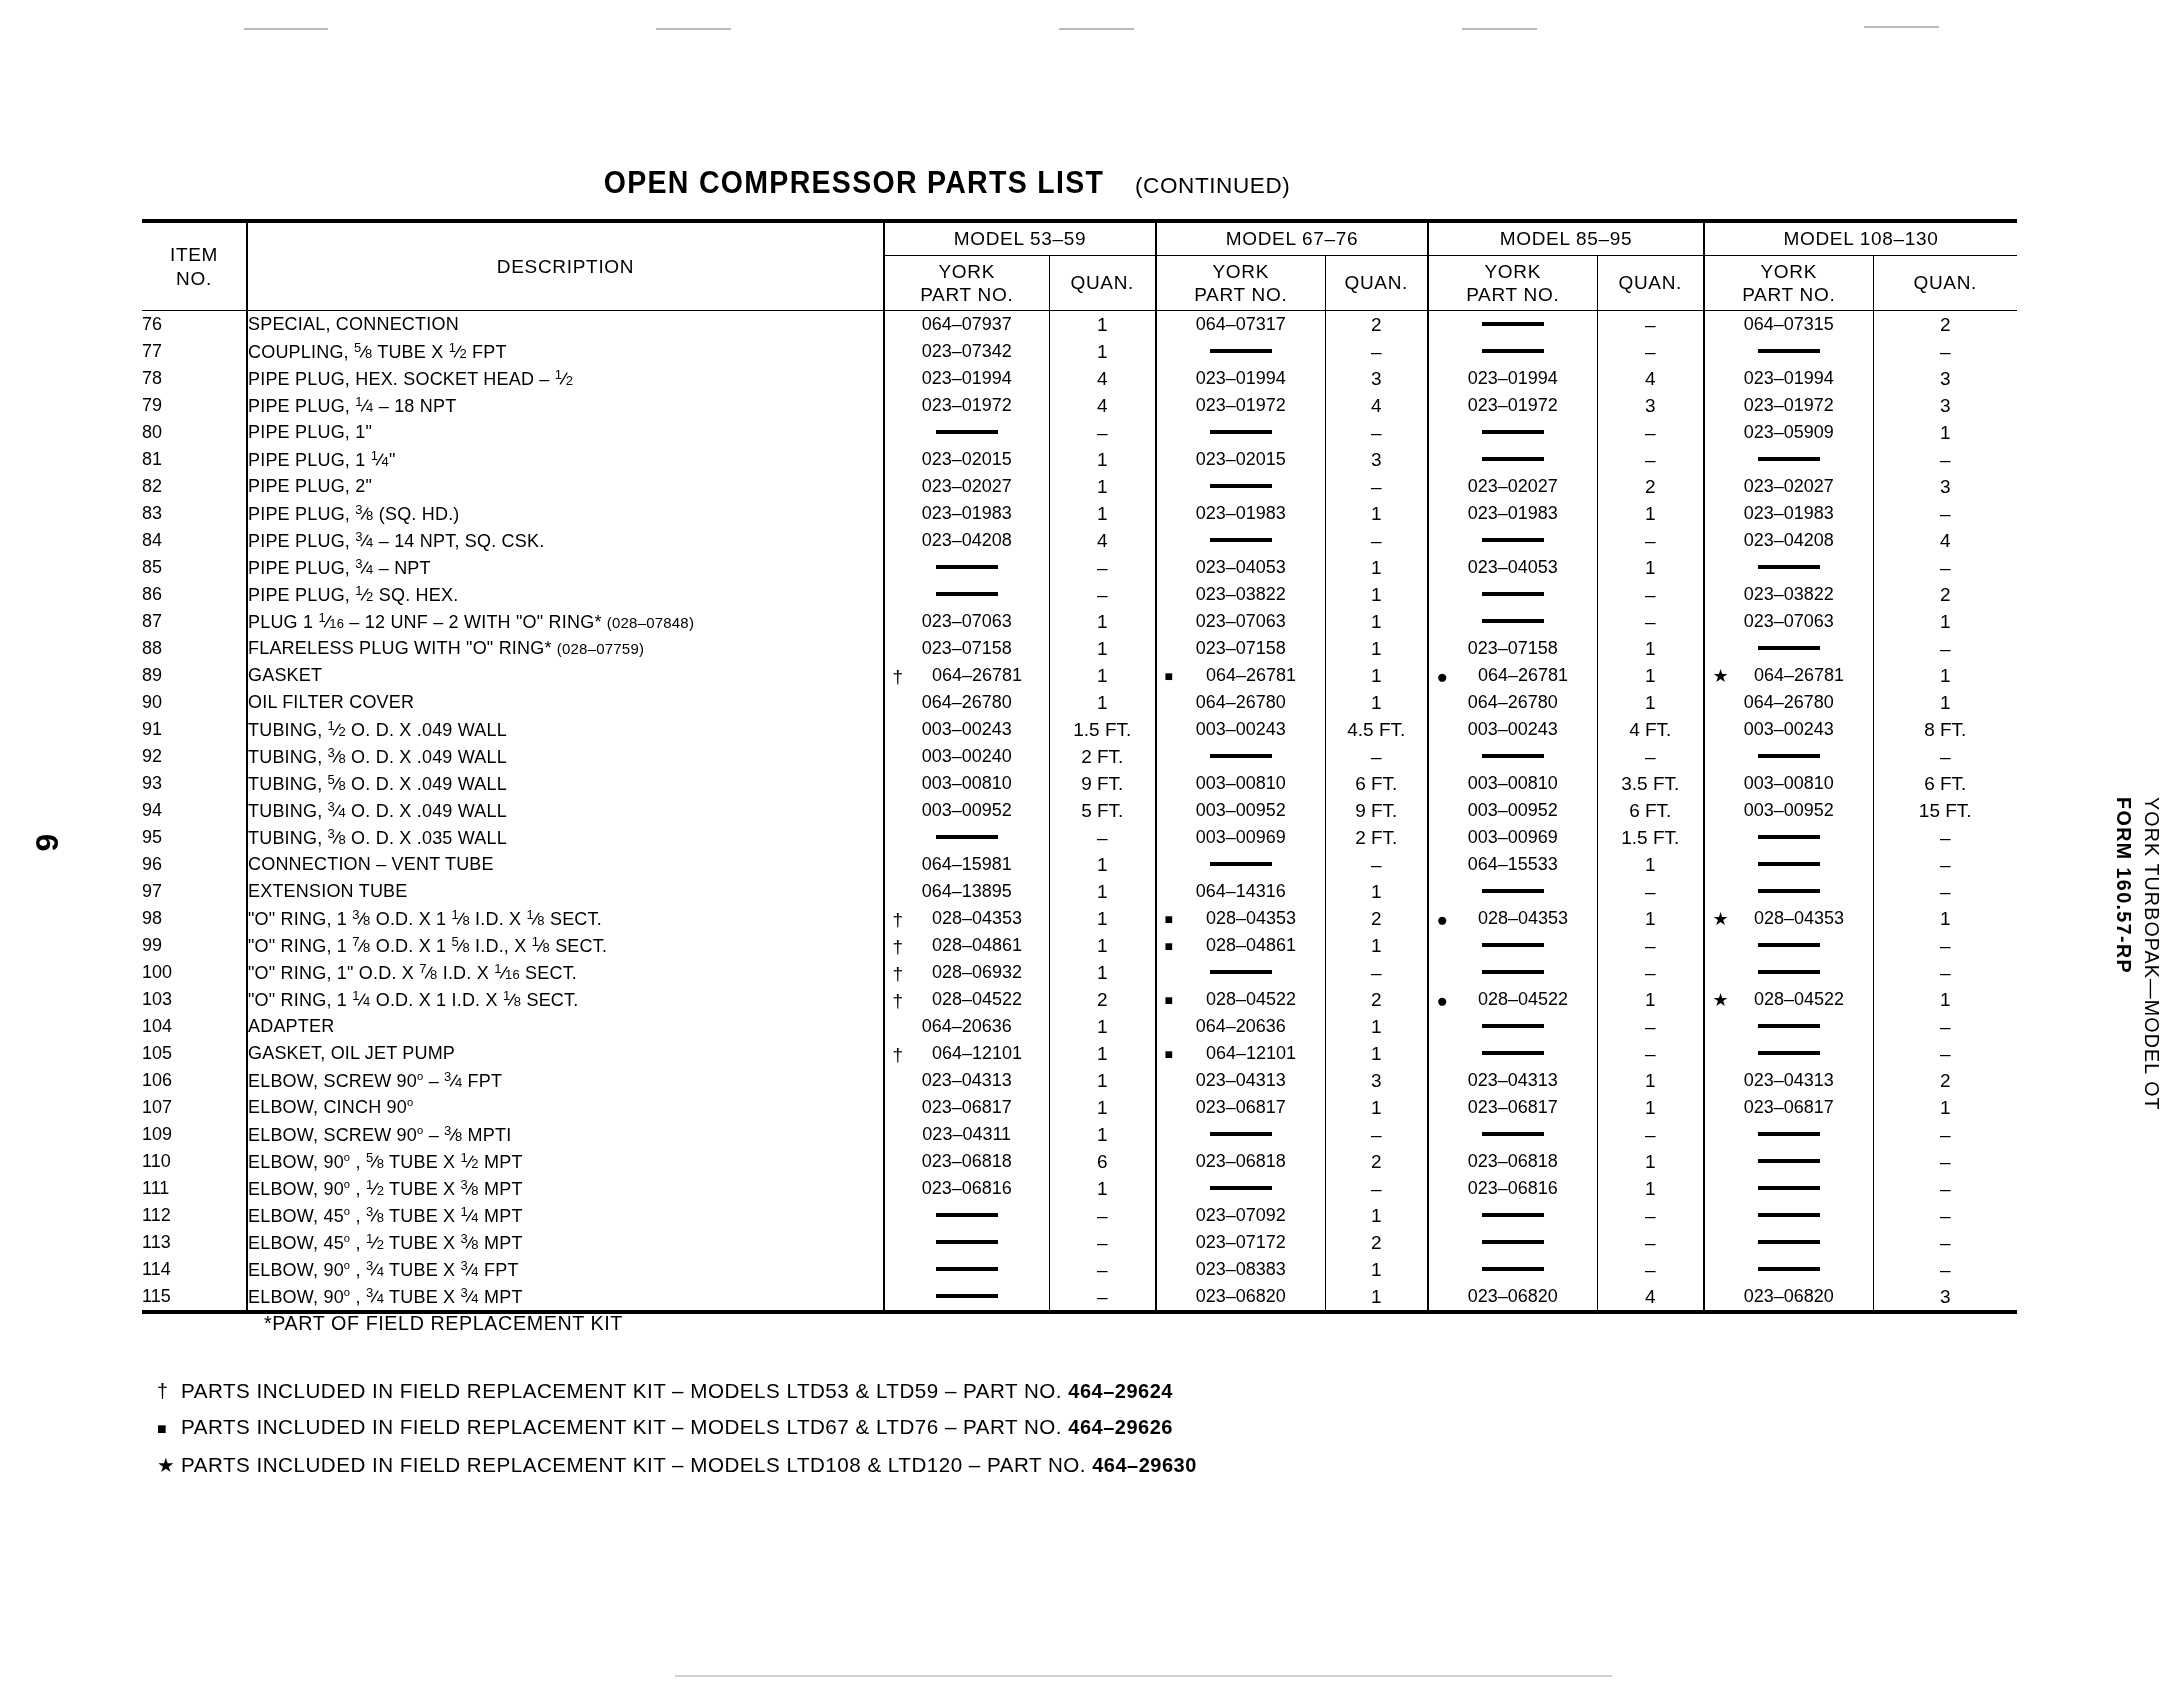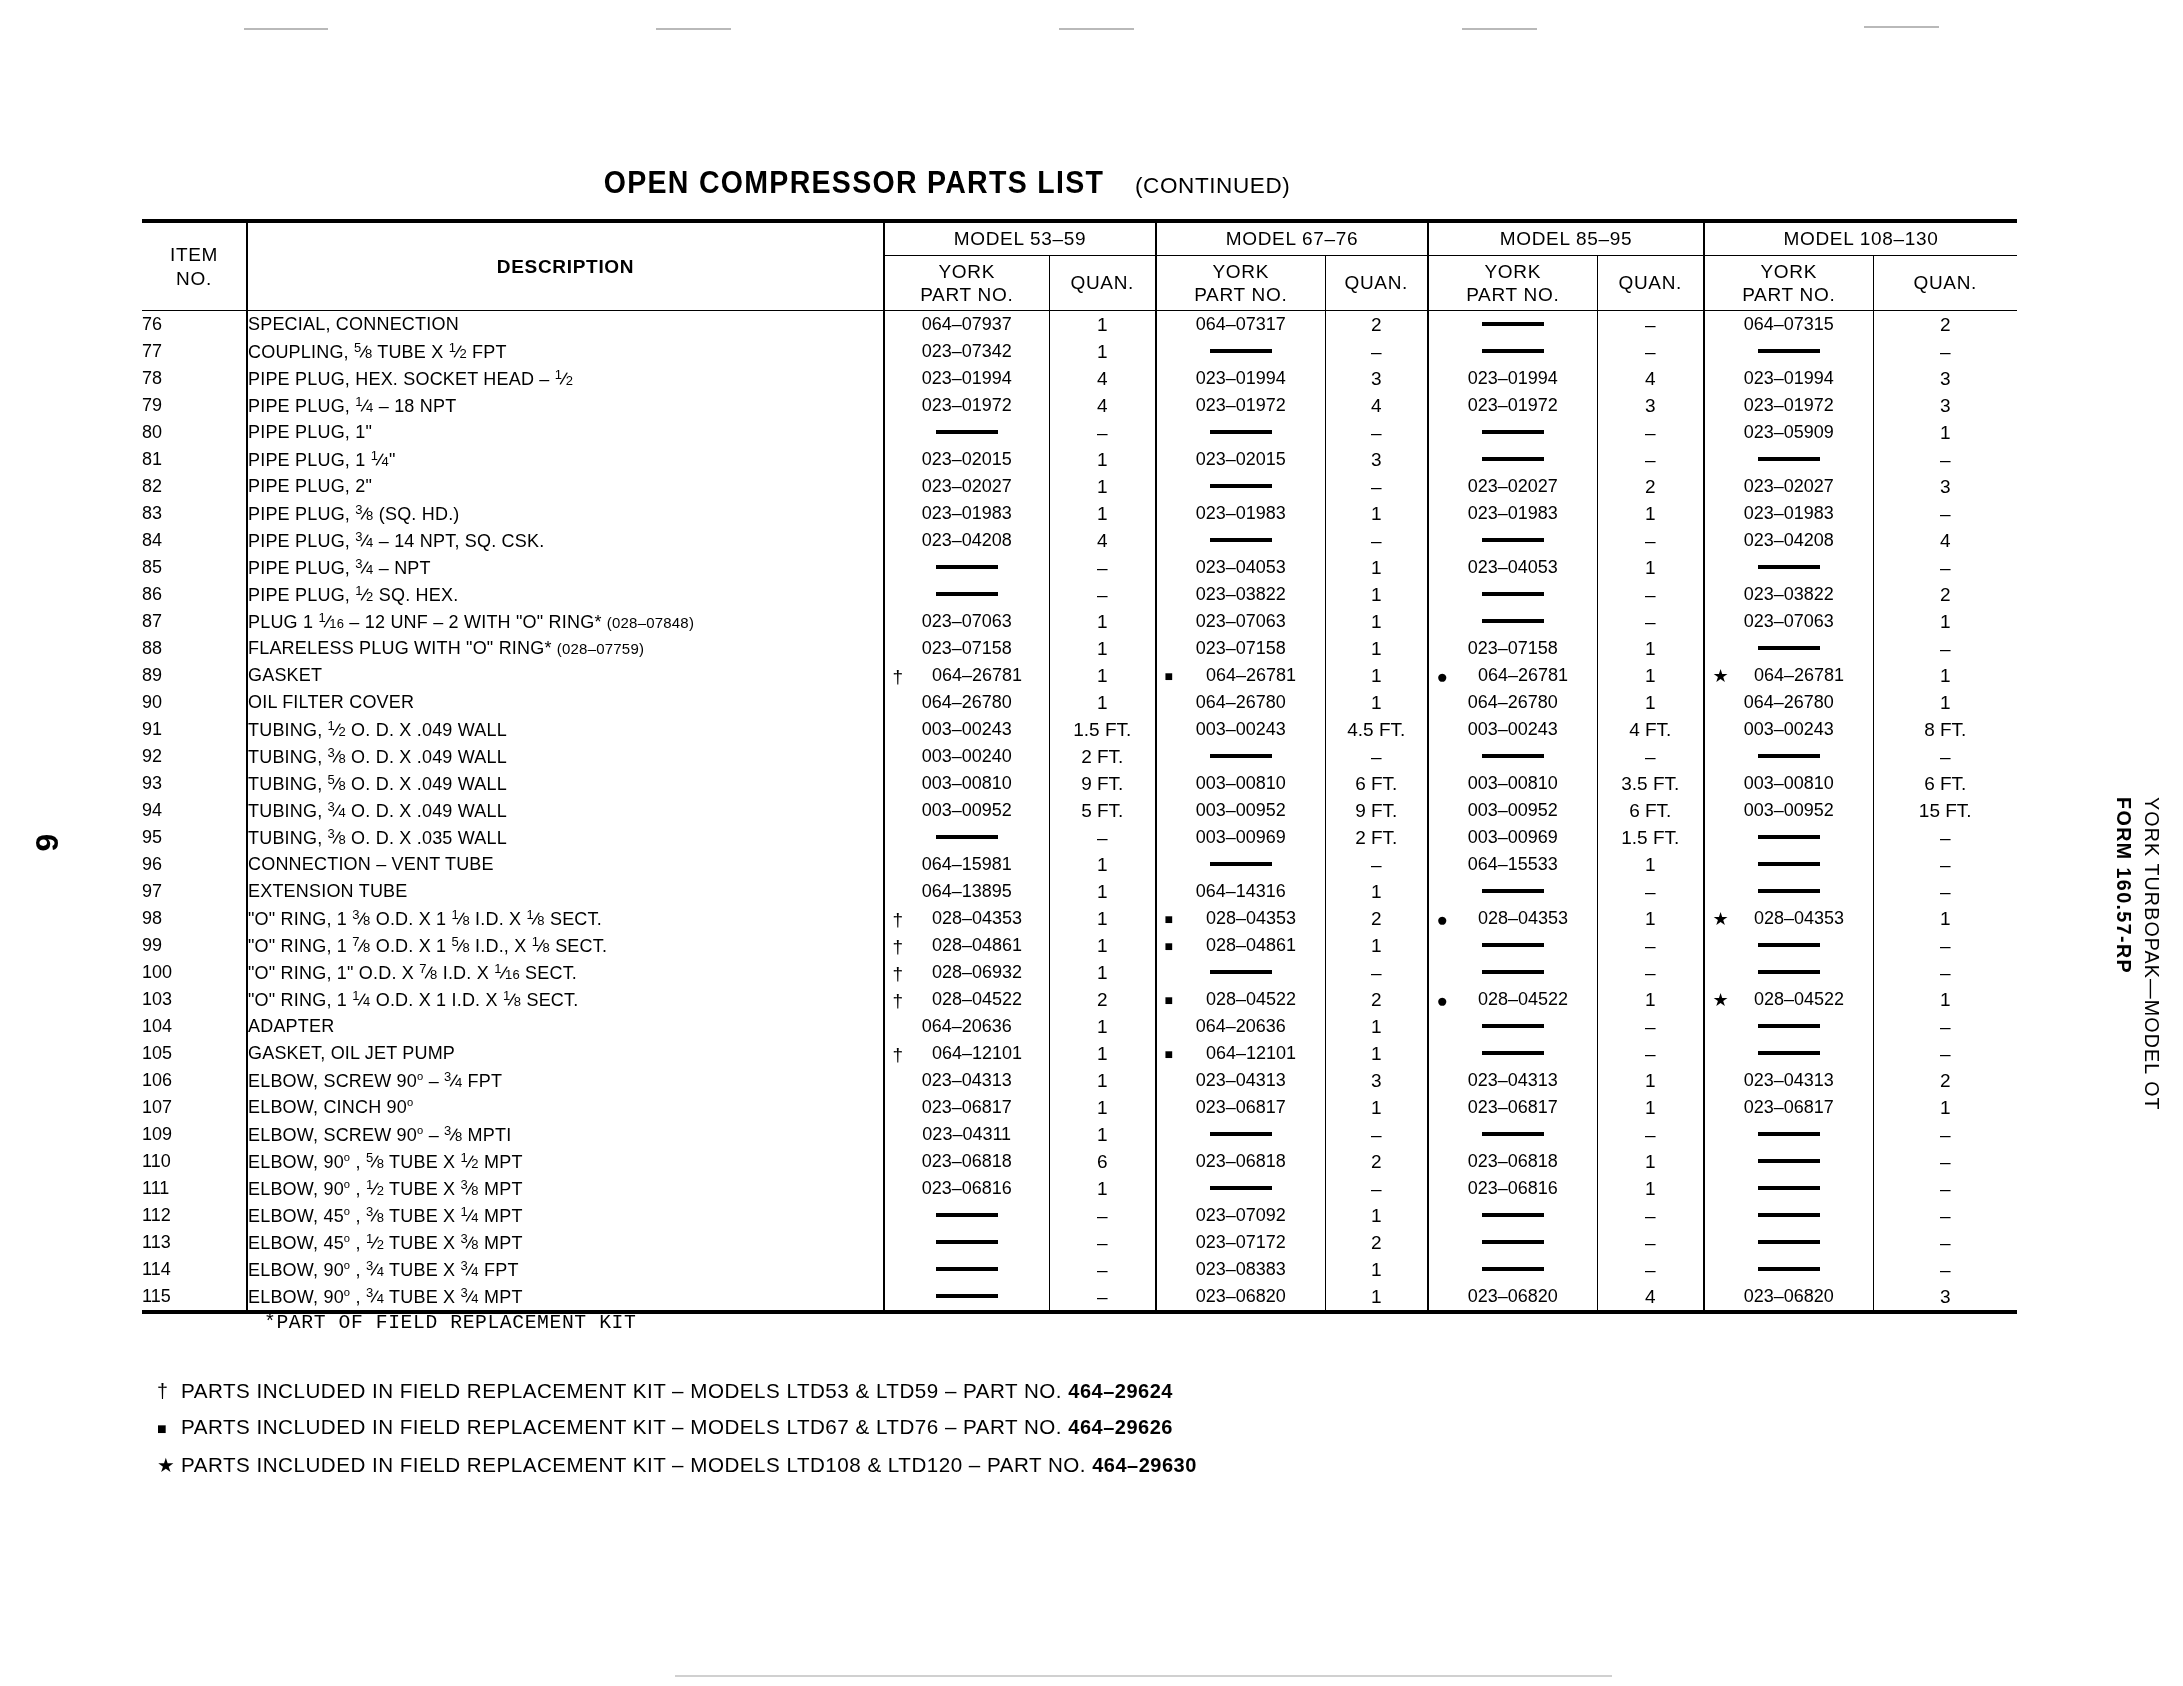--- a/index.html
+++ b/index.html
@@ -174,21 +174,20 @@
   .deg { font-size: 11.2px; vertical-align: 0.65em; }
   .smallpn { font-size: 15px; }
 
   
   .foot-star {
     position: absolute;
     left: 264px;
     top: 1312px;
     font-size: 19.7px;
     letter-spacing: 0.6px;
-    font-family: Liberation Mono, monospace;
   }
   .footnotes {
     position: absolute;
     left: 157px;
     top: 1373px;
     font-size: 20.6px;
     letter-spacing: 0.5px;
     line-height: 36px;
   }
   .footnotes .fn-row { white-space: nowrap; }
@@ -235,21 +234,21 @@
         <col class="c-q3">
       <col class="c-p4">
         <col class="c-q4">
     </colgroup>
     <thead>
       <tr class="hdr-top">
         <td rowspan="2" class="hdr-item b-thick-top" style="border-bottom:1.9px solid #000;">
           <div>ITEM</div>
           <div>NO.</div>
         </td>
-        <td rowspan="2" class="hdr-item b-thick-top vline-strong" style="border-bottom:1.9px solid #000;font-weight:bold;">DESCRIPTION</td>
+        <td rowspan="2" class="hdr-item b-thick-top vline-strong" style="border-bottom:1.9px solid #000;">DESCRIPTION</td>
         <td colspan="2" class="b-thick-top vline-strong">MODEL 53–59</td>
         <td colspan="2" class="b-thick-top vline-strong">MODEL 67–76</td>
         <td colspan="2" class="b-thick-top vline-strong">MODEL 85–95</td>
         <td colspan="2" class="b-thick-top vline-strong">MODEL 108–130</td>
       </tr>
       <tr class="hdr-sub">
         <td class="vline-strong b-thin-bottom">
           <div class="hdr-yorkpn">YORK</div>
           <div class="hdr-yorkpn">PART NO.</div>
         </td>

